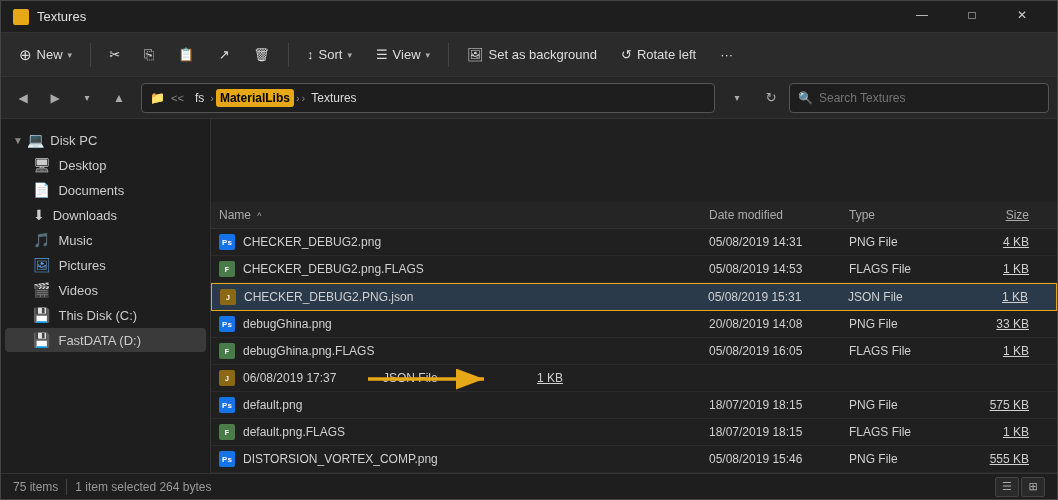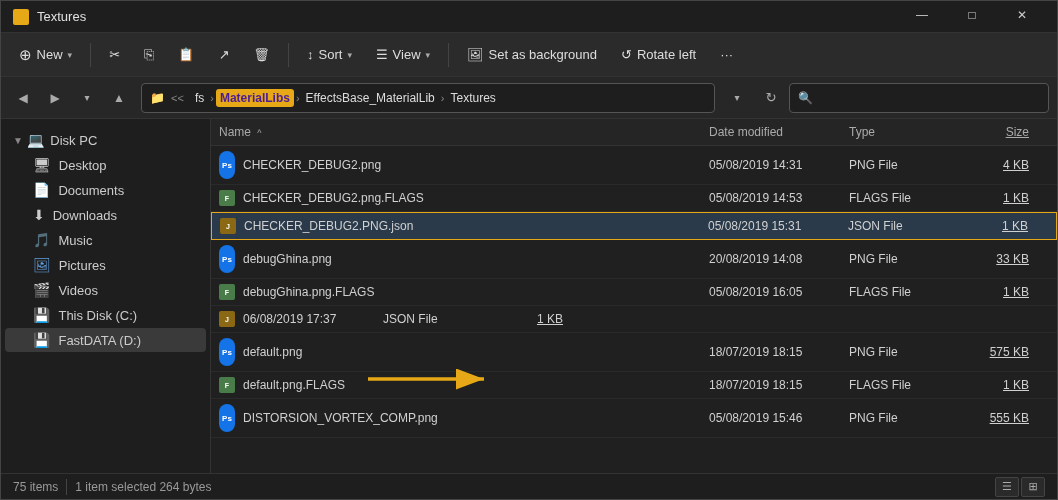--- a/index.html
+++ b/index.html
@@ -131,21 +131,21 @@
     }
     .breadcrumb-item {
       color: #ddd;
       font-size: 12px;
       cursor: pointer;
       padding: 2px 4px;
       border-radius: 3px;
     }
     .breadcrumb-item.active {
       background: #e6a817;
-      color: #4c1d95;
+      color: #000000;
       font-weight: 600;
     }
     .breadcrumb-sep { color: #888; font-size: 11px; }
     .refresh-btn {
       width: 28px;
       height: 28px;
       display: flex;
       align-items: center;
       justify-content: center;
       cursor: pointer;
@@ -283,38 +283,39 @@
       color: #aaa;
       font-size: 11px;
       background: #2a2a2a;
     }
 
     .relative-wrapper {
       position: relative;
       flex: 1;
       overflow: hidden;
       display: flex;
+      align-items: flex-end;
     }
 
     
     ::-webkit-scrollbar { width: 8px; }
     ::-webkit-scrollbar-track { background: #1e1e1e; }
     ::-webkit-scrollbar-thumb { background: #444; border-radius: 4px; }
 
     .ps-icon {
       display: inline-flex;
       align-items: center;
       justify-content: center;
       background: #1473e6;
       color: white;
       font-size: 8px;
       font-weight: bold;
       width: 16px;
-      height: 28px;
-      border-radius: 8px;
+      height: 16px;
+      border-radius: 2px;
       margin-right: 8px;
       flex-shrink: 0;
     }
     .flags-icon {
       display: inline-flex;
       align-items: center;
       justify-content: center;
       background: #4a7c4a;
       color: white;
       font-size: 7px;
@@ -417,30 +418,30 @@
     <button class="nav-btn">▲</button>
 
     <div class="breadcrumb-bar">
       <span style="margin-right:4px; color:#888; font-size:12px;">📁</span>
       <span class="breadcrumb-sep">&lt;&lt;</span>
       <span class="breadcrumb-sep">&nbsp;</span>
       <span class="breadcrumb-item">fs</span>
       <span class="breadcrumb-sep"> › </span>
       <span class="breadcrumb-item active">MaterialLibs</span>
       <span class="breadcrumb-sep"> › </span>
-      <span class="breadcrumb-item">EffectsBase_MaterialLib</span>
       <span class="breadcrumb-sep"> › </span>
       <span class="breadcrumb-item">Textures</span>
     </div>
 
     <button class="refresh-btn" style="font-size:10px; margin-right:2px;">▾</button>
     <button class="refresh-btn">↻</button>
 
     <div class="search-box">
       <span style="color:#888; font-size:12px;">🔍</span>
+      <input type="text" placeholder="Search Textures" style="">
     </div>
   </div>
 
   <div class="main-content">
 
     <div class="sidebar">
       <div class="sidebar-section">
         <span class="expand-icon">▼</span>
         <span style="margin-right:6px; font-size:14px;">💻</span>
         <span>Disk PC</span>

